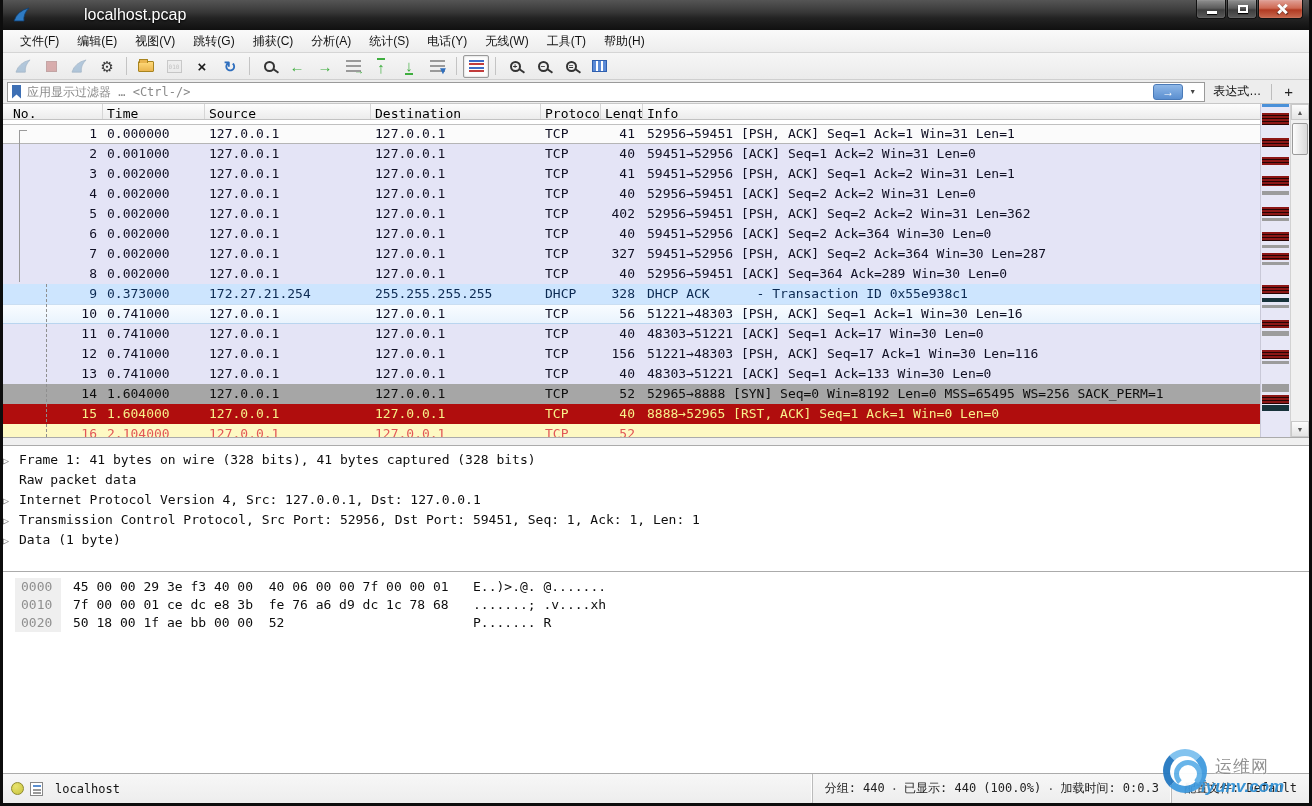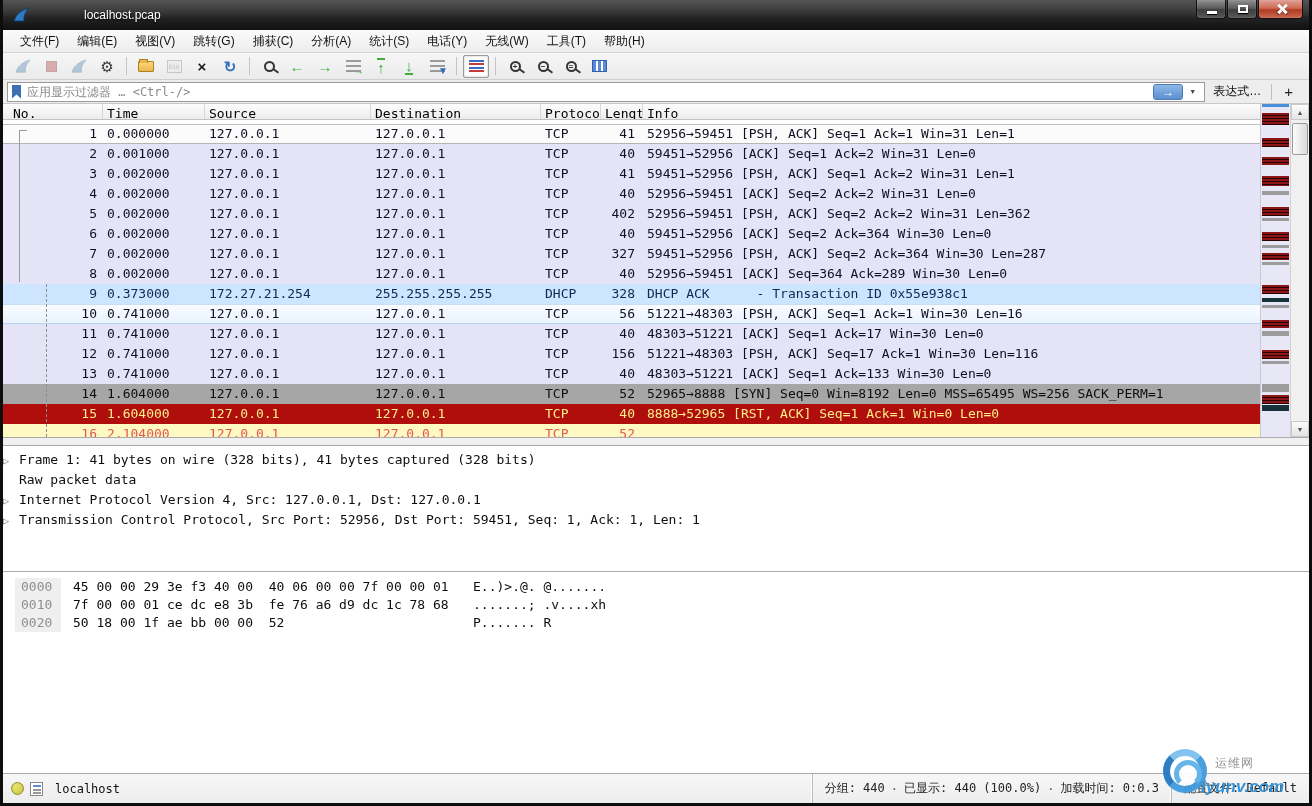--- a/index.html
+++ b/index.html
@@ -6,21 +6,21 @@
   html,body { width:1312px; height:806px; overflow:hidden; background:#1b1b1b;
               font-family:"Liberation Sans", sans-serif; }
   .window { width:1312px; height:806px; display:flex; flex-direction:column;
             border-left:3px solid #0d0d0d; border-right:3px solid #0d0d0d;
             border-bottom:3px solid #0d0d0d; background:#f0f0f0; position:relative; }
 
   
   .titlebar { height:30px; flex:0 0 30px; background:linear-gradient(#555 0%, #383838 40%, #232323 60%, #101010 100%);
               display:flex; align-items:center; padding-left:10px; position:relative; }
   .titlebar .fin { width:17px; height:16px; margin-right:6px; }
-  .title-text { color:#fff; font-size:12px; text-shadow:0 1px 2px #000;padding-left:48px; }
+  .title-text { color:#fff; font-size:16px; text-shadow:0 1px 2px #000;padding-left:48px; }
   .win-controls { position:absolute; right:6px; top:0; display:flex; }
   .win-btn { width:30px; height:19px; border:1px solid #111; border-top:none;
              border-radius:0 0 4px 4px; background:linear-gradient(#8f8f8f,#5c5c5c 45%,#3d3d3d 55%,#5a5a5a);
              margin-left:1px; position:relative; box-shadow:inset 0 0 1px rgba(255,255,255,.6); }
   .win-btn.close { width:45px; background:linear-gradient(#e0a197,#cf6a54 45%,#b13a22 55%,#c96a50); }
   .glyph-min { position:absolute; left:10px; top:11px; width:10px; height:3px; background:#fff; box-shadow:0 1px 1px #000; }
   .glyph-max { position:absolute; left:10px; top:5px; width:10px; height:8px; border:2px solid #fff; box-shadow:0 1px 1px #000; }
   .glyph-close { position:absolute; left:17px; top:3px; width:12px; height:12px; }
   .glyph-close::before,.glyph-close::after { content:""; position:absolute; left:5px; top:0; width:3px; height:12px; background:#fff; box-shadow:0 1px 1px rgba(0,0,0,.6); }
   .glyph-close::before { transform:rotate(45deg); }
@@ -133,21 +133,21 @@
   .sb-sec { display:flex; align-items:center; height:100%; padding:0 8px; border-left:1px solid #bbb; box-shadow:-2px 0 0 -1px #fff; }
   .sb-item { padding:0 4px; white-space:pre; }
   .sb-dot { color:#555; padding:0 2px; }
 
   
   .watermark { position:absolute; right:2px; bottom:2px; width:150px; height:52px; pointer-events:none; opacity:.94; }
   .wm-circle { position:absolute; left:6px; top:0; width:44px; height:44px; border-radius:50%;
                border:7px solid #3f9ade; border-top-color:#7cc0ef; border-left-color:#2277c0; background:#fff; }
   .wm-circle::after { content:""; position:absolute; left:4px; top:4px; width:18px; height:18px; border-radius:50%;
                       border:5px solid #5fb0e8; border-bottom-color:transparent; }
-  .wm-name { position:absolute; left:58px; top:6px; font-size:12px; color:#8b8b8b; letter-spacing:1px;
+  .wm-name { position:absolute; left:58px; top:6px; font-size:17px; color:#8b8b8b; letter-spacing:1px;
              text-shadow:0 0 2px #fff,0 0 2px #fff; }
   .wm-url { position:absolute; left:44px; top:28px; font-size:17px; font-weight:bold; color:#2e8fd4; font-style:italic; }
 </style>
 </head>
 <body>
 
 <div class="window">
 
   <div class="titlebar">
     <svg class="fin" viewBox="0 0 17 16">
@@ -340,20 +340,21 @@
     </div>
   </div>
 
   <div class="splitter"></div>
 
   <div class="detailpane" id="detailpane">
       <div class="dline"><span class="tri">▷</span><span>Frame 1: 41 bytes on wire (328 bits), 41 bytes captured (328 bits)</span></div>
       <div class="dline"><span class="tri"> </span><span>Raw packet data</span></div>
       <div class="dline"><span class="tri">▷</span><span>Internet Protocol Version 4, Src: 127.0.0.1, Dst: 127.0.0.1</span></div>
       <div class="dline"><span class="tri">▷</span><span>Transmission Control Protocol, Src Port: 52956, Dst Port: 59451, Seq: 1, Ack: 1, Len: 1</span></div>
+      <div class="dline"><span class="tri">▷</span><span>Data (1 byte)</span></div>
     </div>
 
   <div class="hexpane" id="hexpane">
       <div class="hline"><span class="hoff">0000</span><span class="hhex">45 00 00 29 3e f3 40 00  40 06 00 00 7f 00 00 01</span><span>E..)&gt;.@. @.......</span></div>
       <div class="hline"><span class="hoff">0010</span><span class="hhex">7f 00 00 01 ce dc e8 3b  fe 76 a6 d9 dc 1c 78 68</span><span>.......; .v....xh</span></div>
       <div class="hline"><span class="hoff">0020</span><span class="hhex">50 18 00 1f ae bb 00 00  52</span><span>P....... R</span></div>
     </div>
 
   <div class="statusbar">
     <span class="expert-dot"></span>

